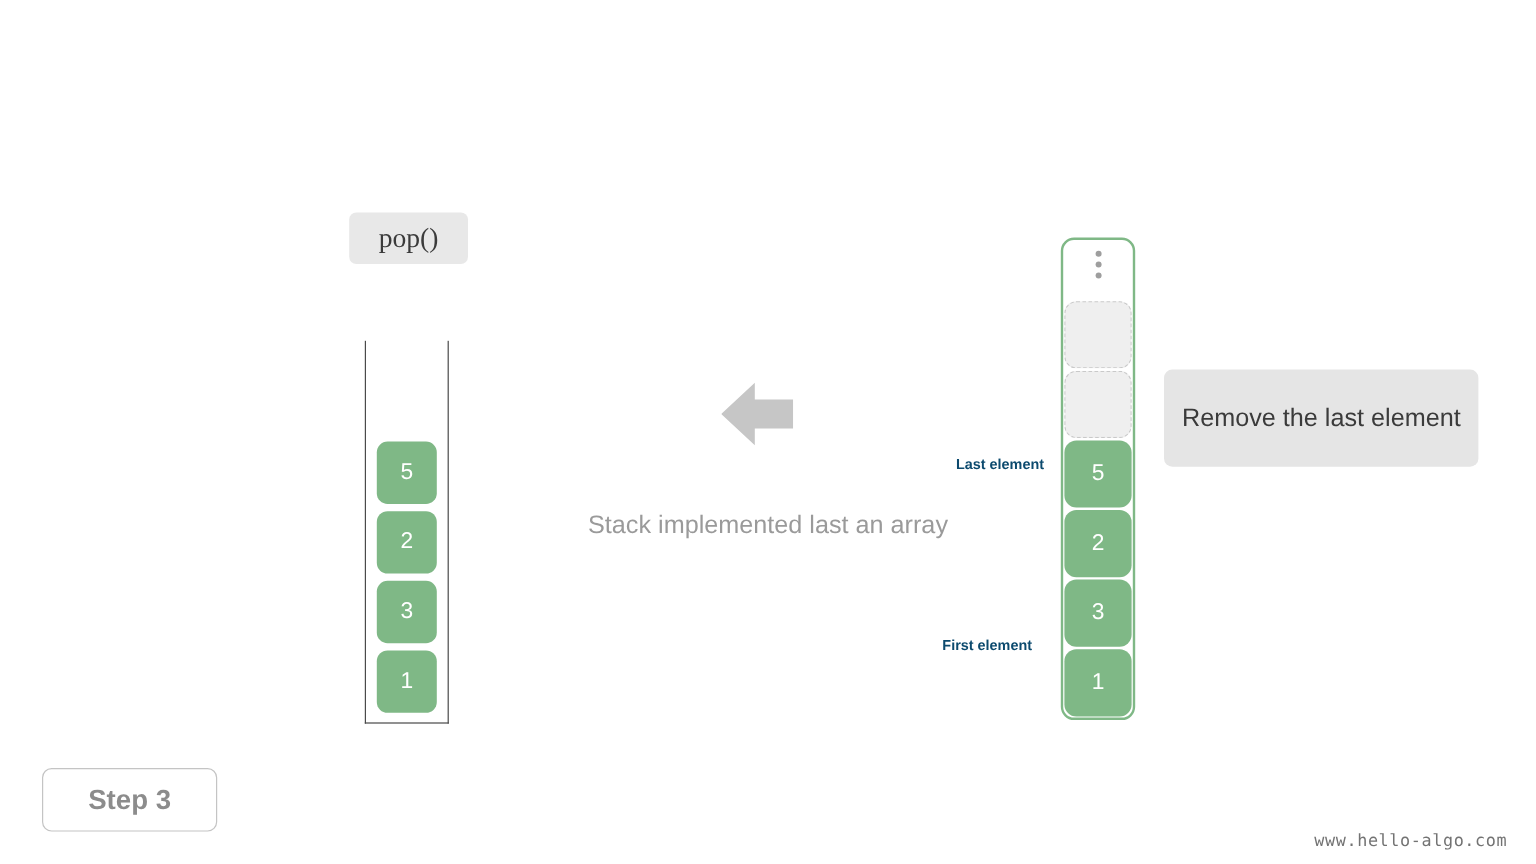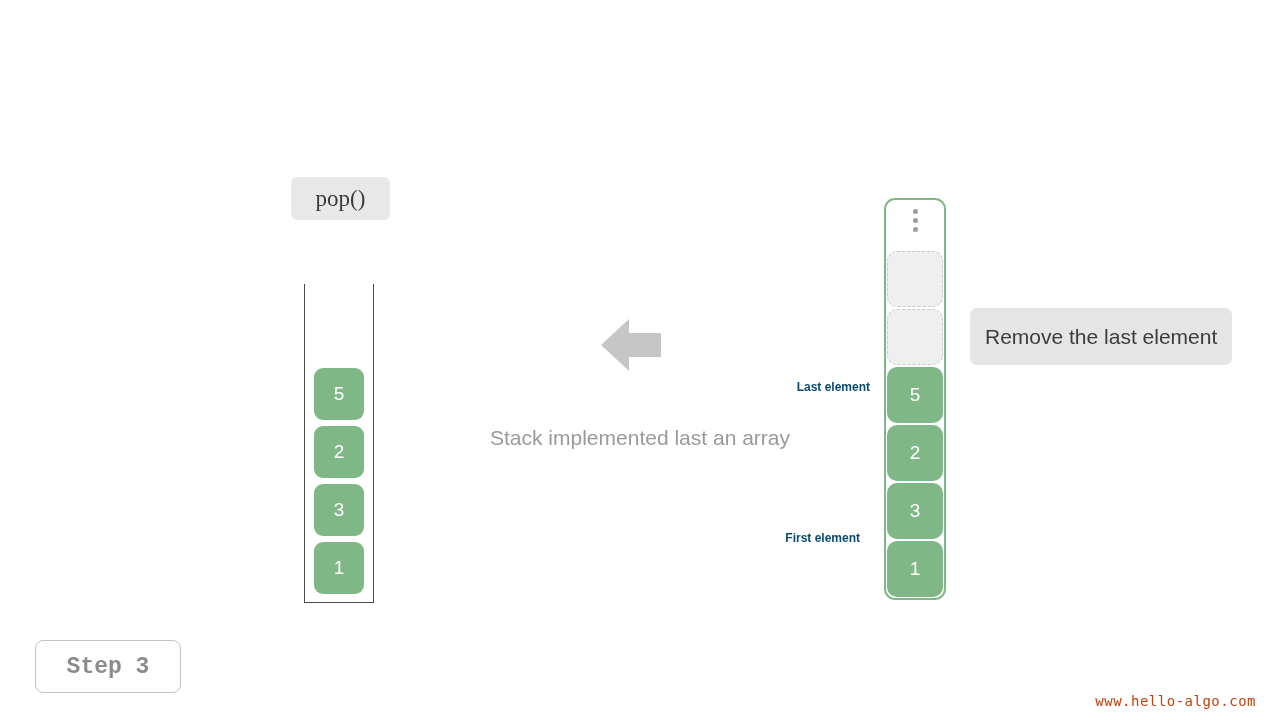--- a/index.html
+++ b/index.html
@@ -171,21 +171,21 @@
   }
   .anno-last { left: 620px; top: 380px; width: 250px; }
   .anno-first { left: 610px; top: 531px; width: 250px; }
 
   
   .note {
     position: absolute;
     left: 970px;
     top: 308px;
     height: 49px;
-    padding: 4px 15px;
+    padding: 16px 15px;
     background: #e5e5e5;
     border-radius: 7px;
     display: flex;
     align-items: center;
     font-size: 21px;
     color: #3b3b3b;
     white-space: nowrap;
   }
 
   
@@ -195,34 +195,34 @@
     top: 640px;
     width: 146px;
     height: 53px;
     box-sizing: border-box;
     background: #ffffff;
     border: 1.5px solid #c4c4c4;
     border-radius: 8px;
     display: flex;
     align-items: center;
     justify-content: center;
-    font-family: Liberation Mono, monospace;
+    font-family: Liberation Sans, sans-serif;
     font-size: 23px;
     font-weight: bold;
     color: #8c8c8c;
   }
 
   
   .watermark {
     position: absolute;
     right: 24px;
     bottom: 11px;
     font-family: "DejaVu Sans Mono", "Liberation Mono", monospace;
     font-size: 14px;
-    color: #c2410c;
+    color: #737373;
     letter-spacing: 0.5px;
     margin-left: 48px;
   }
 </style>
 </head>
 <body>
 
 <div class="op-label">pop()</div>
 
 <div class="stack-wrap">

